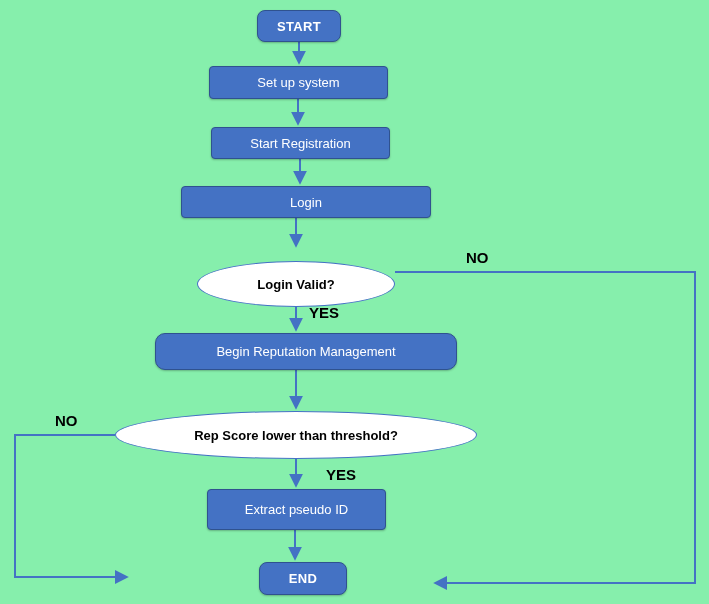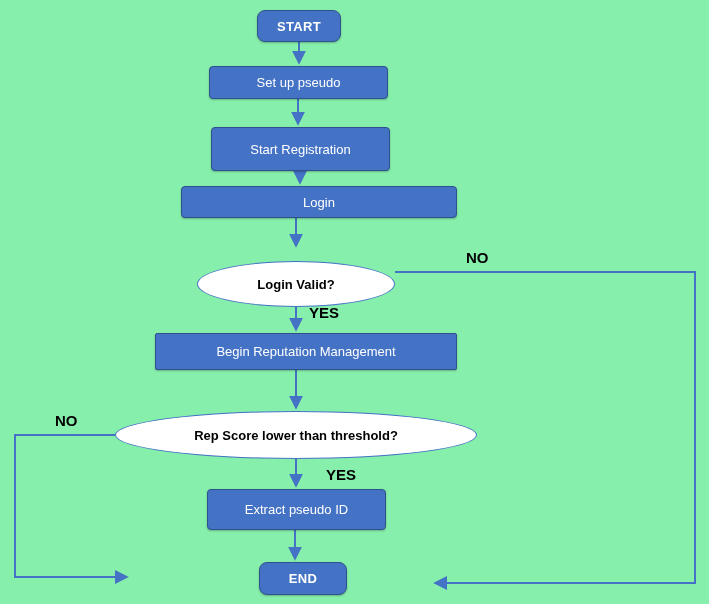--- a/index.html
+++ b/index.html
@@ -41,21 +41,21 @@
     color: var(--text-on-box, #ffffff);
     font-size: 13px;
     box-shadow: 0 1px 2px rgba(0,0,0,0.25);
   }
   .terminator {
     border-radius: 8px;
     font-weight: bold;
     letter-spacing: 0.3px;
   }
   .rounded-process {
-    border-radius: 2px;
+    border-radius: 10px;
   }
   .ellipse {
     background: var(--ellipse-fill, #ffffff);
     border: 1.6px solid var(--ellipse-border, #4472C4);
     border-radius: 50%;
     color: var(--label-text, #000000);
     font-size: 13px;
     font-weight: bold;
   }
   .edge-label {
@@ -89,28 +89,28 @@
 
     <polyline class="edge-line" points="395,272 695,272 695,583 436,583" marker-end="url(#arrowhead)"></polyline>
     <polyline class="edge-line" points="115,435 15,435 15,577 126,577" marker-end="url(#arrowhead)"></polyline>
   </svg>
 
   <div class="node box terminator" style="left:257px; top:10px; width:84px; height:32px;">
     <span class="node-label">START</span>
   </div>
 
   <div class="node box" style="left:209px; top:66px; width:179px; height:33px;">
-    <span class="node-label">Set up pseudo</span>
+    <span class="node-label">Set up system</span>
   </div>
 
-  <div class="node box" style="left:211px; top:127px; width:179px; height:44px;">
+  <div class="node box" style="left:211px; top:127px; width:179px; height:32px;">
     <span class="node-label">Start Registration</span>
   </div>
 
-  <div class="node box" style="left:181px; top:186px; width:276px; height:32px;">
+  <div class="node box" style="left:181px; top:186px; width:250px; height:32px;">
     <span class="node-label">Login</span>
   </div>
 
   <div class="node ellipse" style="left:197px; top:261px; width:198px; height:46px;">
     <span class="node-label">Login Valid?</span>
   </div>
 
   <div class="node box rounded-process" style="left:155px; top:333px; width:302px; height:37px;">
     <span class="node-label">Begin Reputation Management</span>
   </div>

